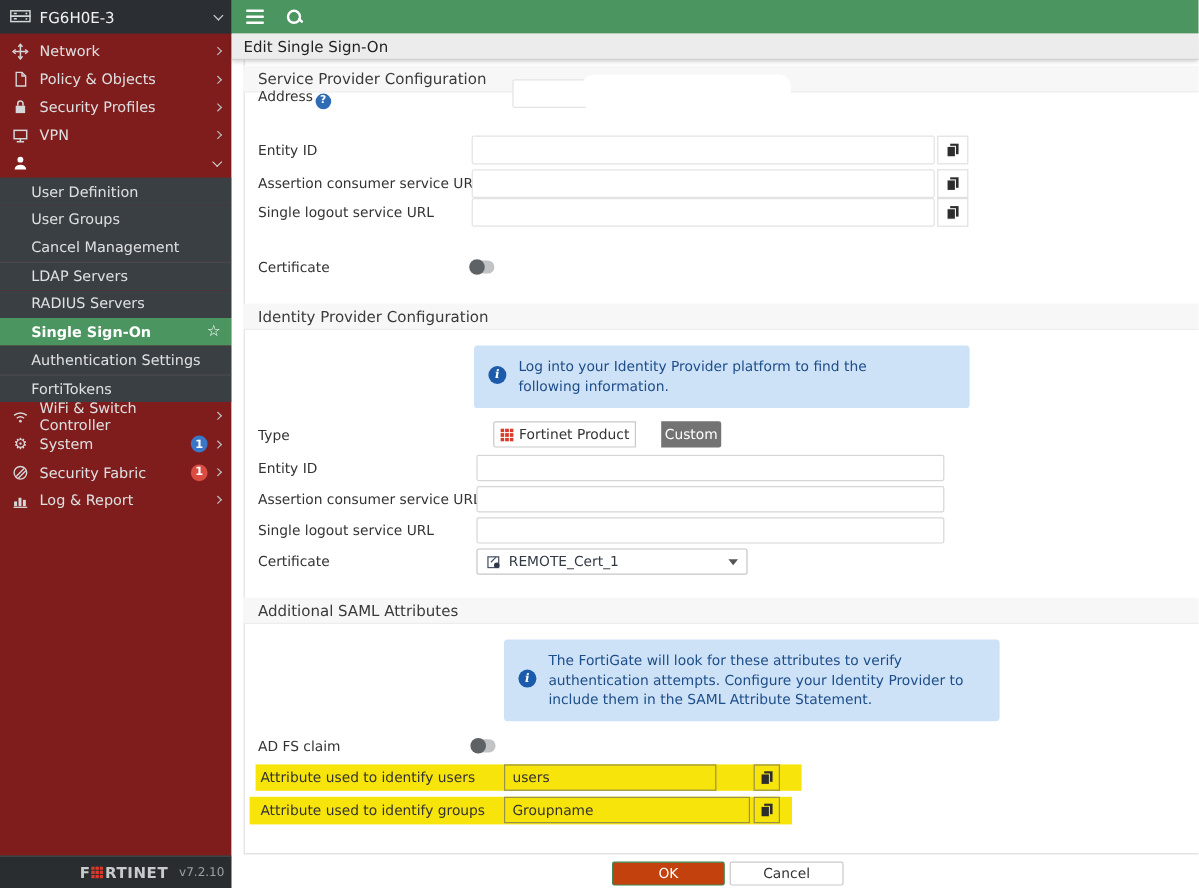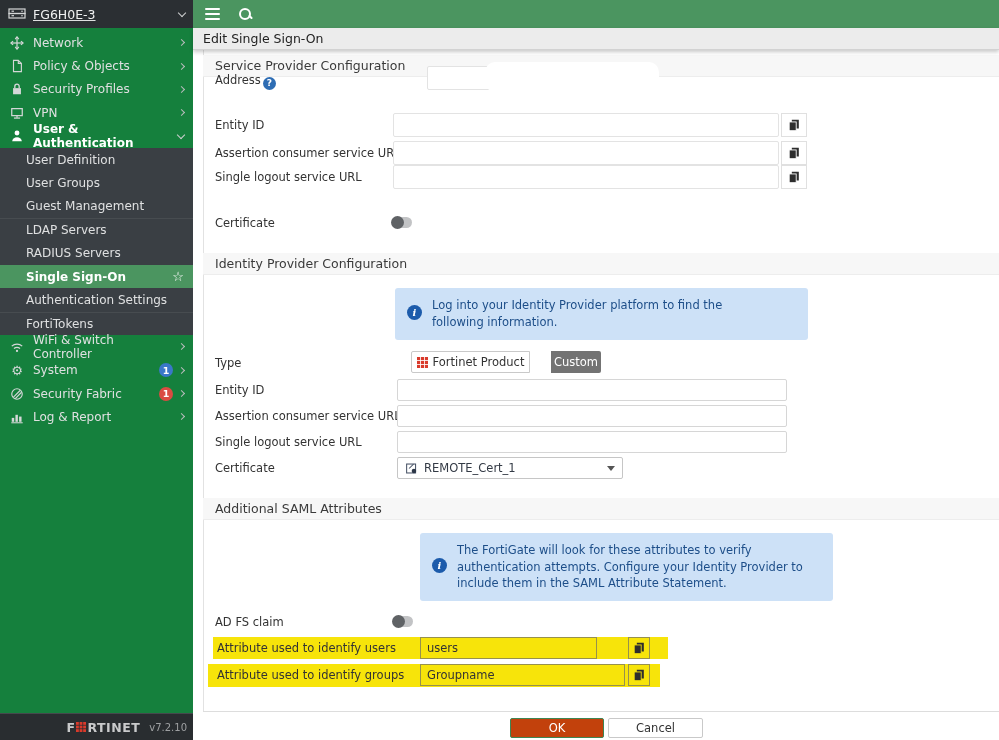--- a/index.html
+++ b/index.html
@@ -1,20 +1,20 @@
 <!DOCTYPE html>
 <html><head>
 <meta charset="utf-8">
 <style>
   * { margin:0; padding:0; box-sizing:border-box; }
   body { font-family:"DejaVu Sans","Liberation Sans",sans-serif; background:#fff; }
   .app { position:relative; width:999px; height:740px; overflow:hidden; background:#fff; }
 
   
-  .sidebar { position:absolute; left:0; top:0; width:193px; height:740px; background:#15803d; color:#dfe0e1;text-decoration:underline; }
+  .sidebar { position:absolute; left:0; top:0; width:193px; height:740px; background:#7f1d1d; color:#dfe0e1; }
   .side-header { height:28px; display:flex; align-items:center; gap:7px; padding:0 8px; background:#2b2f33; font-size:12.5px; color:#f0f1f1; }
   .side-header .hd-caret { margin-left:auto; }
   .caret-down { width:6px; height:6px; border-right:1.6px solid #cfd0d1; border-bottom:1.6px solid #cfd0d1; transform:rotate(45deg); display:inline-block; margin-top:-3px; }
   .chev-right { width:5px; height:5px; border-top:1.6px solid #b9bbbd; border-right:1.6px solid #b9bbbd; transform:rotate(45deg); display:inline-block; }
   .menu { position:absolute; top:31px; left:0; right:0; }
   .mi { height:23.4px; display:flex; align-items:center; gap:8px; padding:0 9px; font-size:12px; cursor:pointer; }
   .mi .ic { width:16px; display:flex; justify-content:center; align-items:center; flex:0 0 16px; }
   .mi .ic svg { width:14px; height:14px; }
   .mi .tail { margin-left:auto; display:flex; align-items:center; gap:6px; }
   .mi.bold { font-weight:bold; color:#ffffff; }
@@ -142,33 +142,32 @@
             <span class="chev-right"></span>
           </span>
       </div>
       <div class="mi bold">
         <span class="ic">
             <svg viewBox="0 0 16 16" fill="#ffffff">
               <circle cx="8" cy="4.6" r="2.8"></circle>
               <path d="M2.5 14 a5.5 4.6 0 0 1 11 0 z"></path>
             </svg>
           </span>
-        <span>User &amp; Authentication</span>
         <span class="tail">
             <span class="caret-down"></span>
           </span>
       </div>
       <div class="mi sub">
           <span>User Definition</span>
         </div>
       <div class="mi sub">
           <span>User Groups</span>
         </div>
       <div class="mi sub">
-          <span>Guest Management</span>
+          <span>Cancel Management</span>
         </div>
       <div class="mi sub grp-top">
           <span>LDAP Servers</span>
         </div>
       <div class="mi sub">
           <span>RADIUS Servers</span>
         </div>
       <div class="mi sub sel">
         <span>Single Sign-On</span>
         <span class="tail">

